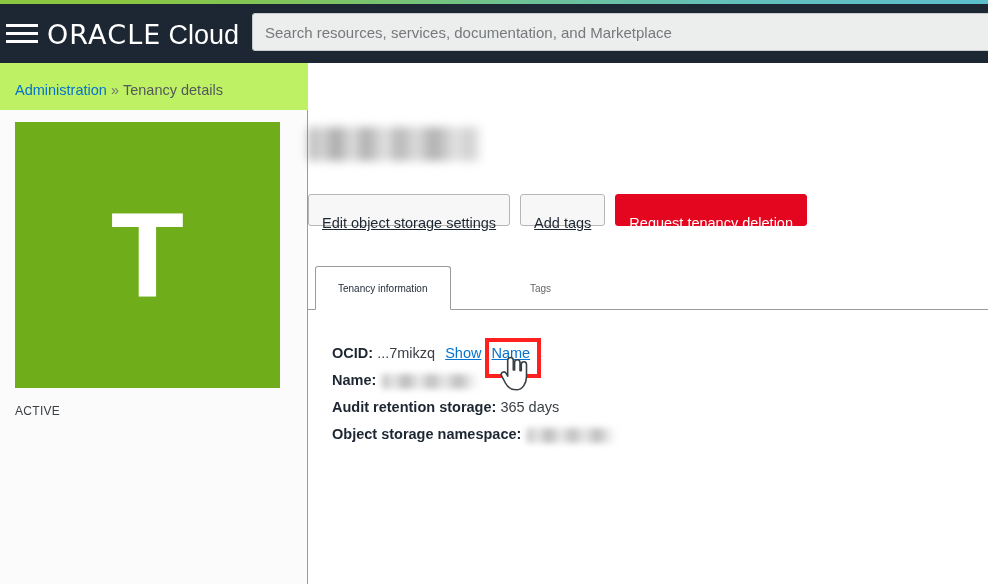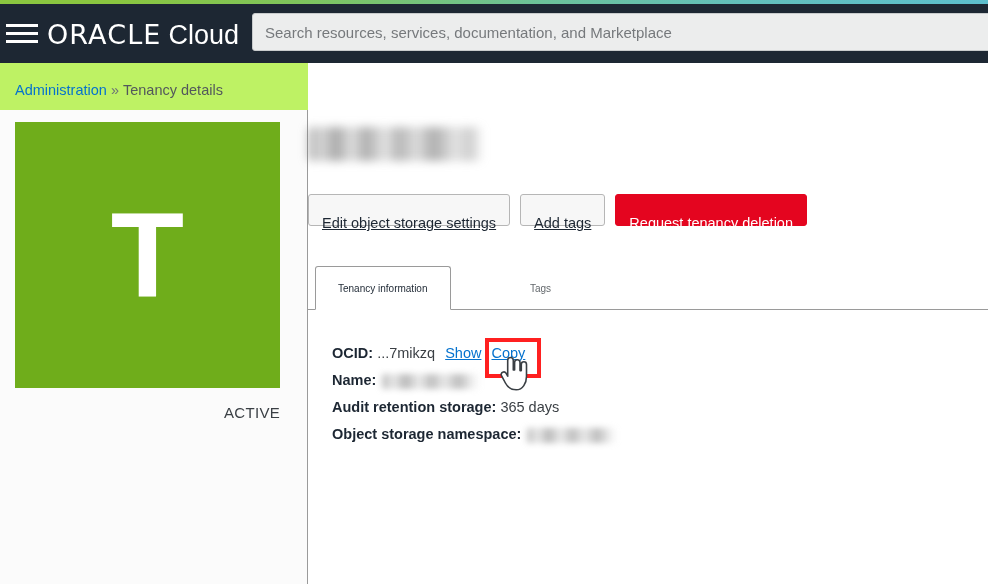--- a/index.html
+++ b/index.html
@@ -161,22 +161,22 @@
     font-size: 120px;
     font-weight: 700;
     line-height: 1;
     user-select: none;
   }
   .status-label {
     position: absolute;
     left: 15px;
     top: 294px;
     width: 265px;
-    text-align: right;
-    font-size: 15px;
+    text-align: left;
+    font-size: 12px;
     color: #3a3f44;
     letter-spacing: 0.3px;
   }
 
   
   .main-col {
     position: absolute;
     left: 308px;
     top: 63px;
     width: 680px;
@@ -400,21 +400,21 @@
       <div class="tab active">Tenancy information</div>
       <div class="tab inactive">Tags</div>
     </div>
 
     <div class="detail">
 
       <div class="field">
         <span class="lbl">OCID:</span>
         <span class="val">...7mikzq</span>
         <span class="link">Show</span>
-        <span class="link">Copy</span>
+        <span class="link">Name</span>
       </div>
 
       <div class="field">
         <span class="lbl">Name:</span>
         <span class="blur-chip" style="width:98px;"></span>
       </div>
 
       <div class="field">
         <span class="lbl">Audit retention storage:</span>
         <span class="val">365 days</span>

